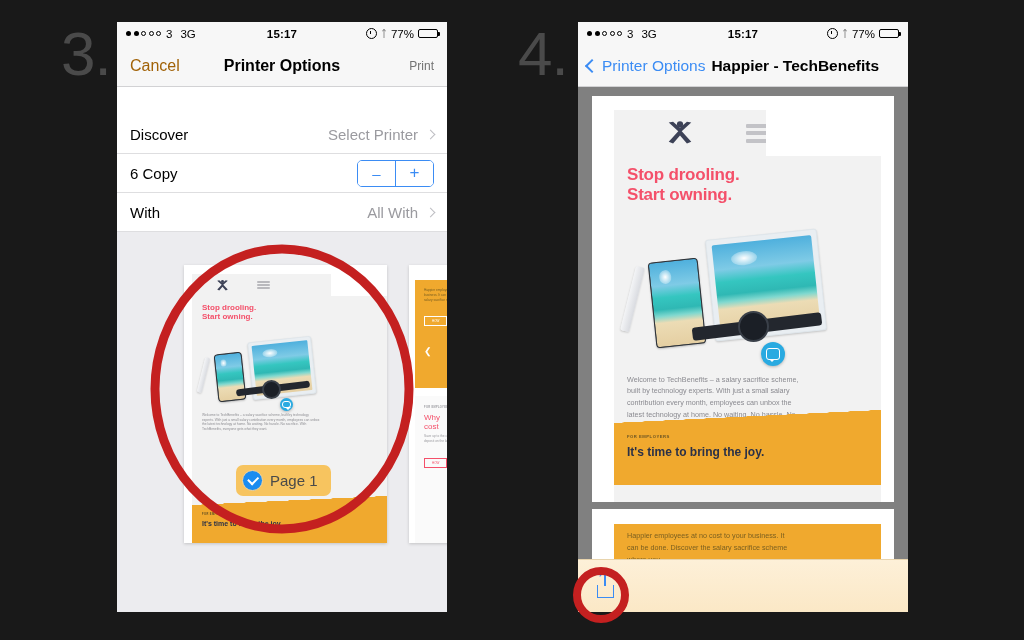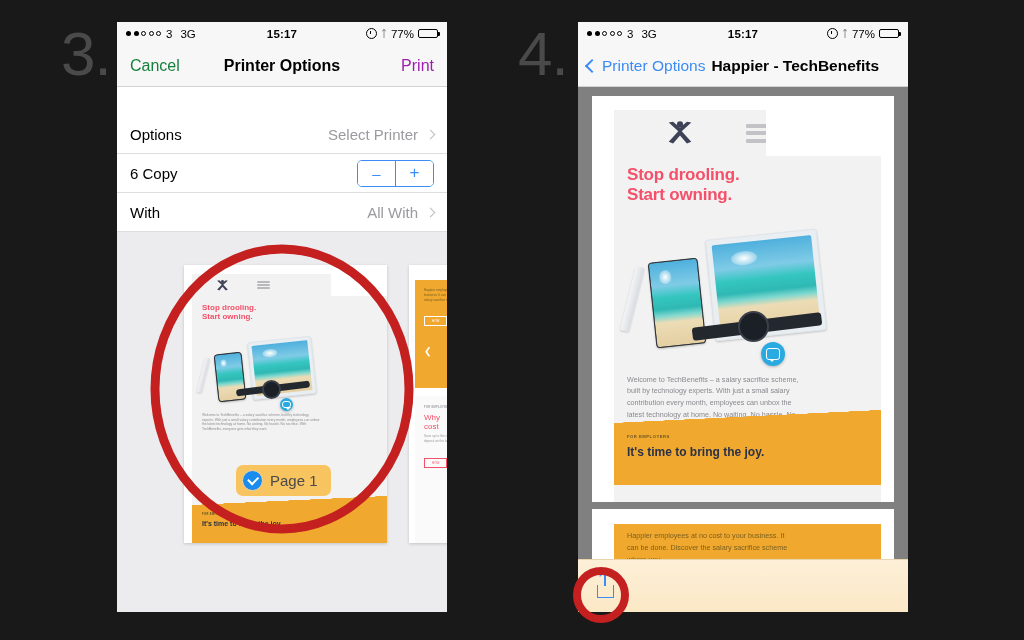--- a/index.html
+++ b/index.html
@@ -72,22 +72,22 @@
     display:flex;align-items:center;
     box-sizing:border-box;padding:0 13px;
     position:relative;
     border-bottom:1px solid #d2d2d4;
   }
   .nav-title{
     position:absolute;left:0;right:0;text-align:center;
     font-size:16px;font-weight:700;color:#000;
     pointer-events:none;
   }
-  .nav-left{font-size:16px;color:#15803d;z-index:2;}
-  .nav-right{margin-left:auto;font-size:16px;color:#a21caf;z-index:2;}
+  .nav-left{font-size:16px;color:#a16207;z-index:2;}
+  .nav-right{margin-left:auto;font-size:12px;color:#737373;z-index:2;}
 
   
   .navbar.nav2{justify-content:flex-start;gap:0;padding:0 9px;}
   .back-wrap{display:flex;align-items:center;z-index:2;color:#3b8cf4;font-size:15.5px;}
   .chev{
     width:8px;height:8px;border-left:2.6px solid #3b8cf4;border-bottom:2.6px solid #3b8cf4;
     transform:rotate(45deg);margin-right:5px;
   }
   .nav2-title{
     font-size:15.5px;font-weight:700;color:#000;margin-left:6px;z-index:2;
@@ -330,21 +330,21 @@
 
     <div class="navbar">
       <div class="nav-left">Cancel</div>
       <div class="nav-title">Printer Options</div>
       <div class="nav-right">Print</div>
     </div>
 
     <div class="list-gap"></div>
 
     <div class="row">
-      <span class="row-label">Options</span>
+      <span class="row-label">Discover</span>
       <span class="row-value">Select Printer</span>
       <span class="row-chev"></span>
     </div>
 
     <div class="row">
       <span class="row-label">6 Copy</span>
       <span class="stepper">
         <span class="stepper-btn minus">–</span>
         <span class="stepper-btn">+</span>
       </span>

